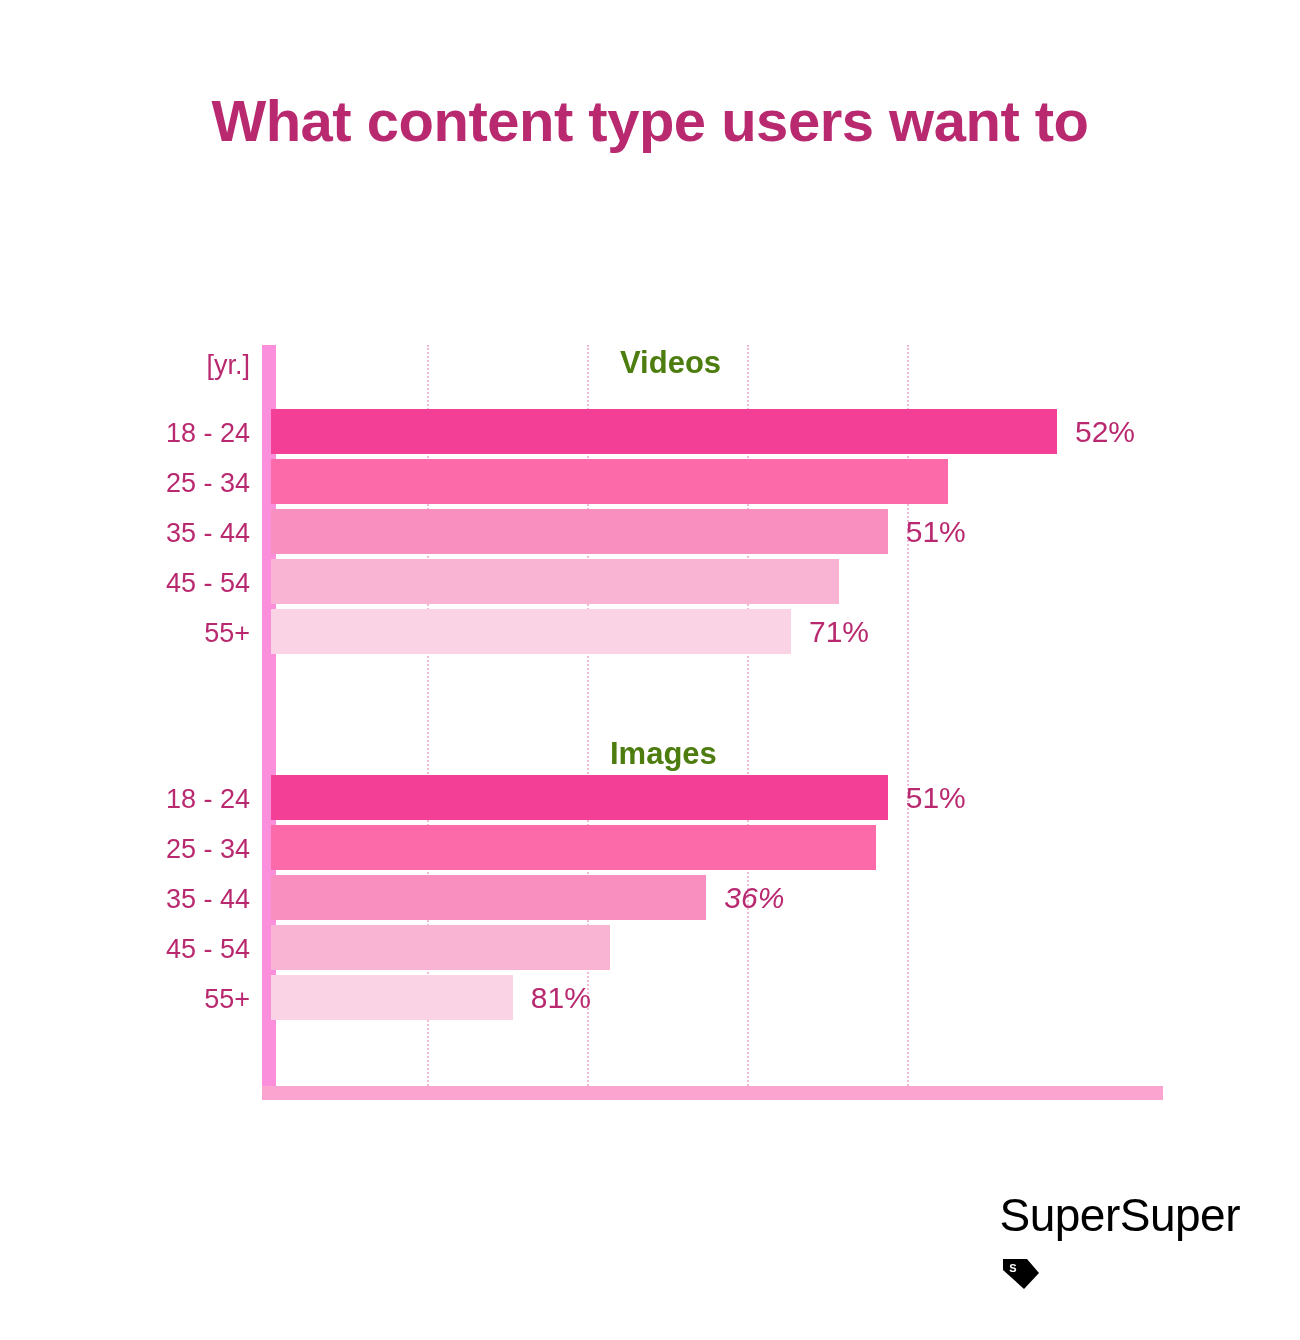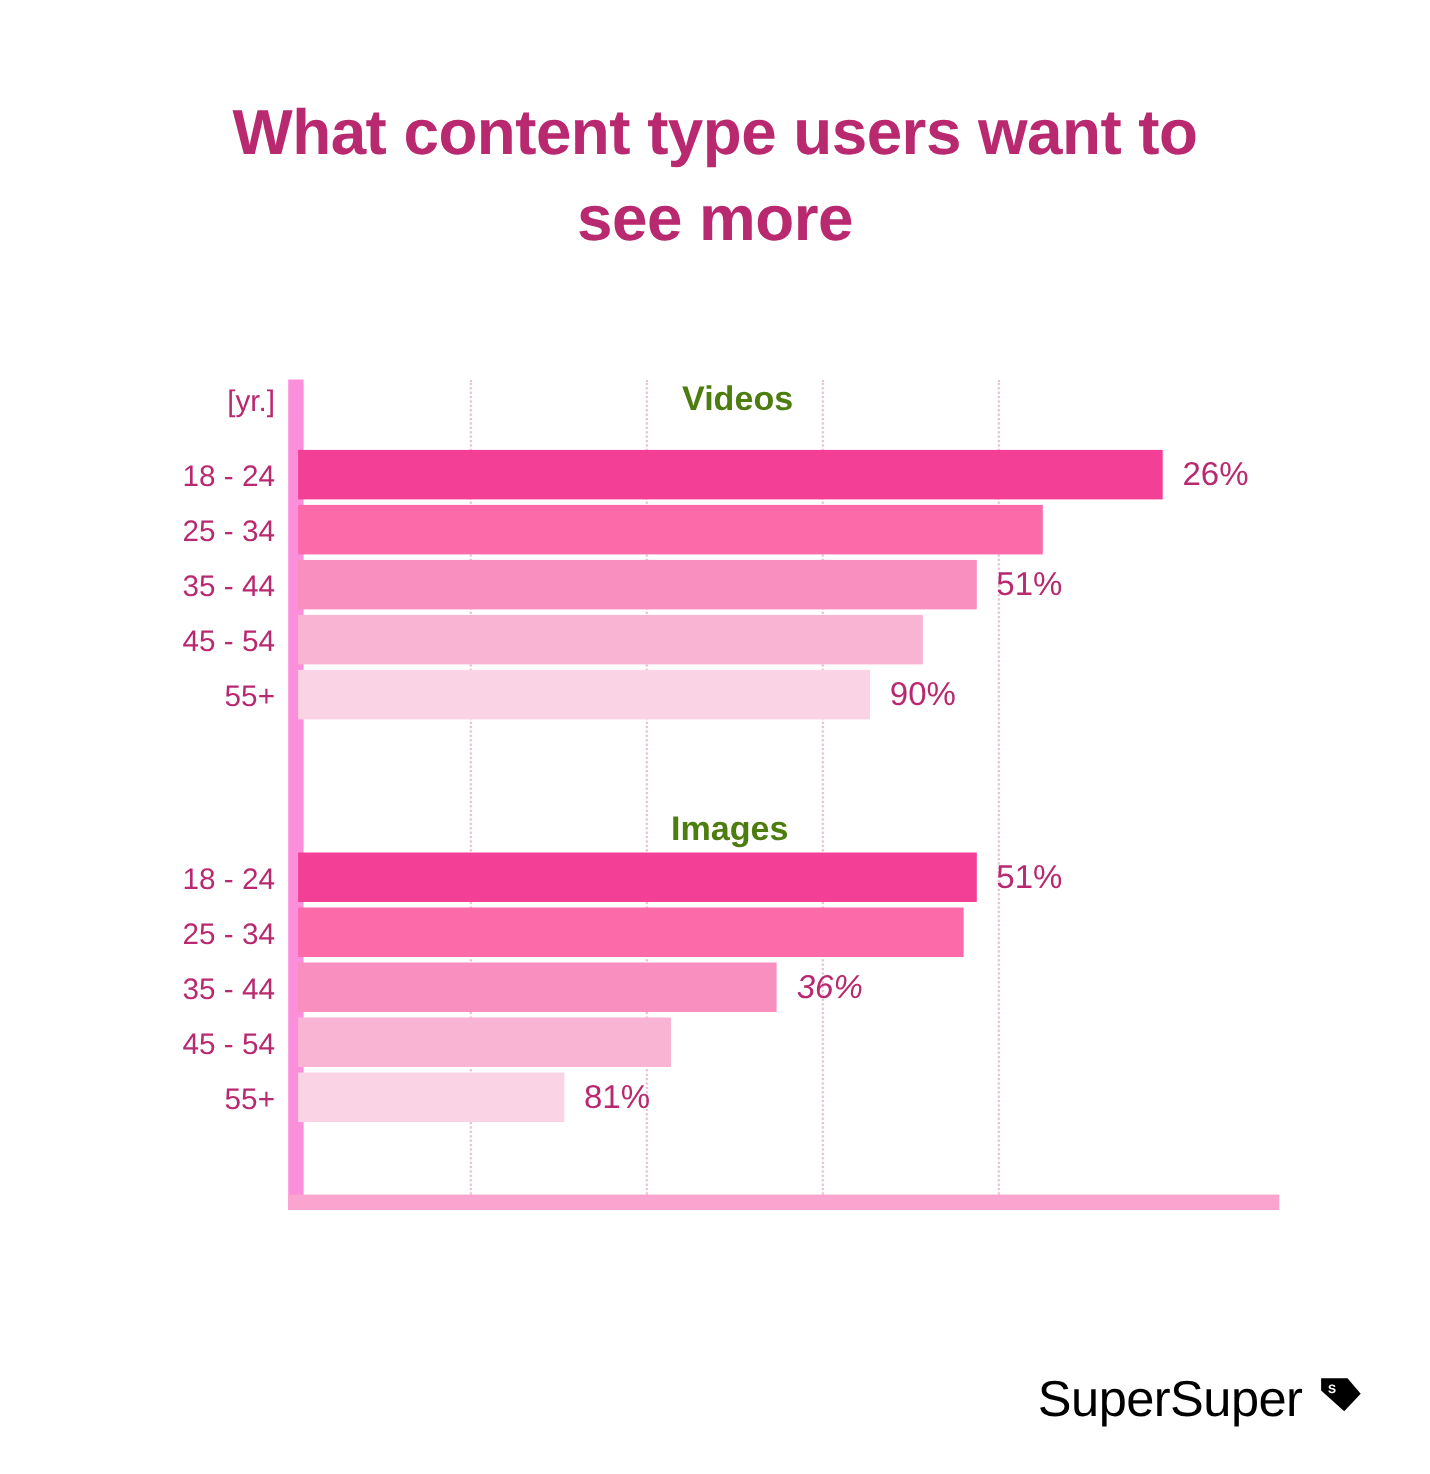--- a/index.html
+++ b/index.html
@@ -105,41 +105,40 @@
     font-size: 30px;
     white-space: nowrap;
   }
 
   
   #brand {
     position: absolute;
     right: 60px;
     bottom: 42px;
     display: flex;
-    align-items: center;
     gap: 14px;
+    flex-direction: column;
   }
   #brand-name {
     color: #000000;
     font-size: 46px;
     letter-spacing: -0.5px;
   }
   #brand-tag {
     position: relative;
     width: 42px;
     height: 42px;
   }
   #brand-tag svg { display: block; }
 </style>
 </head>
 <body>
 
 <div id="chart-title">
   <div>What content type users want to</div>
-  <div>see more</div>
 </div>
 
 <div id="plot">
 
   <div class="gridline" style="left:427px;"></div>
   <div class="gridline" style="left:587px;"></div>
   <div class="gridline" style="left:747px;"></div>
   <div class="gridline" style="left:907px;"></div>
 
   <div id="y-axis-line"></div>
@@ -157,33 +156,33 @@
     <div class="ytick" style="top:444px;">18 - 24</div>
     <div class="ytick" style="top:494px;">25 - 34</div>
     <div class="ytick" style="top:544px;">35 - 44</div>
     <div class="ytick" style="top:594px;">45 - 54</div>
     <div class="ytick" style="top:644px;">55+</div>
   </div>
 
   <div class="section-heading" style="left:620px; top:345px;">Videos</div>
 
   <div class="bar" style="top: 409px; width: 786px; background: rgb(244, 63, 150);"></div>
-  <div class="bar-value" style="top: 415px; left: 1075px;">26%</div>
+  <div class="bar-value" style="top: 415px; left: 1075px;">52%</div>
 
   <div class="bar" style="top: 459px; width: 677.169px; background: rgb(252, 106, 170);"></div>
   <div class="bar-value" style="top: 465px; left: 966.169px;"></div>
 
   <div class="bar" style="top: 509px; width: 616.708px; background: rgb(249, 143, 190);"></div>
   <div class="bar-value" style="top: 515px; left: 905.708px;">51%</div>
 
   <div class="bar" style="top: 559px; width: 568.338px; background: rgb(250, 180, 211);"></div>
   <div class="bar-value" style="top: 565px; left: 857.338px;"></div>
 
   <div class="bar" style="top: 609px; width: 519.969px; background: rgb(250, 211, 228);"></div>
-  <div class="bar-value" style="top: 615px; left: 808.969px;">90%</div>
+  <div class="bar-value" style="top: 615px; left: 808.969px;">71%</div>
 
   <div class="section-heading" style="left:610px; top:736px;">Images</div>
 
   <div class="bar" style="top: 775px; width: 616.708px; background: rgb(244, 63, 150);"></div>
   <div class="bar-value" style="top: 781px; left: 905.708px;">51%</div>
 
   <div class="bar" style="top: 825px; width: 604.615px; background: rgb(252, 106, 170);"></div>
   <div class="bar-value" style="top: 831px; left: 893.615px;"></div>
 
   <div class="bar" style="top: 875px; width: 435.323px; background: rgb(249, 143, 190);"></div>

